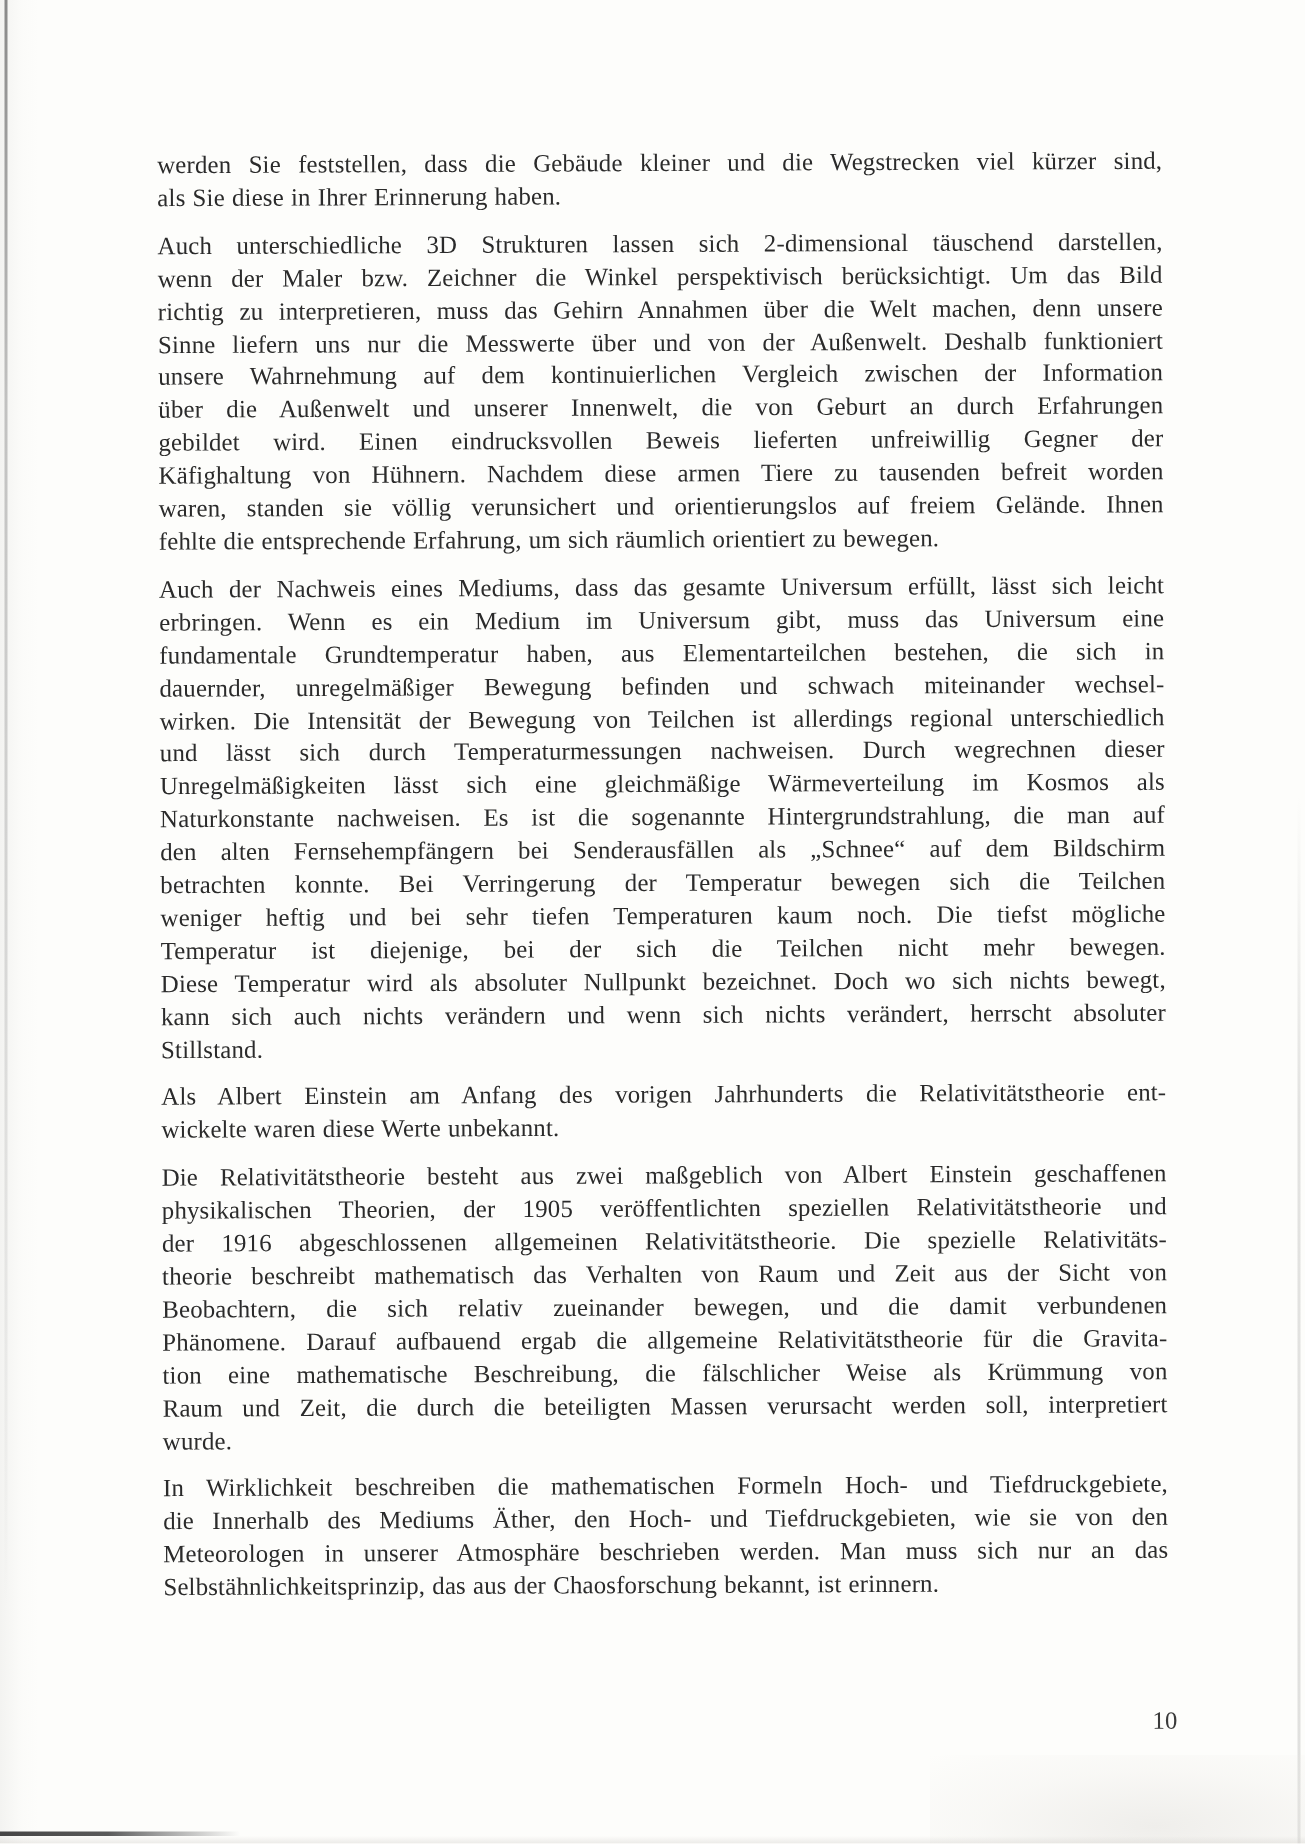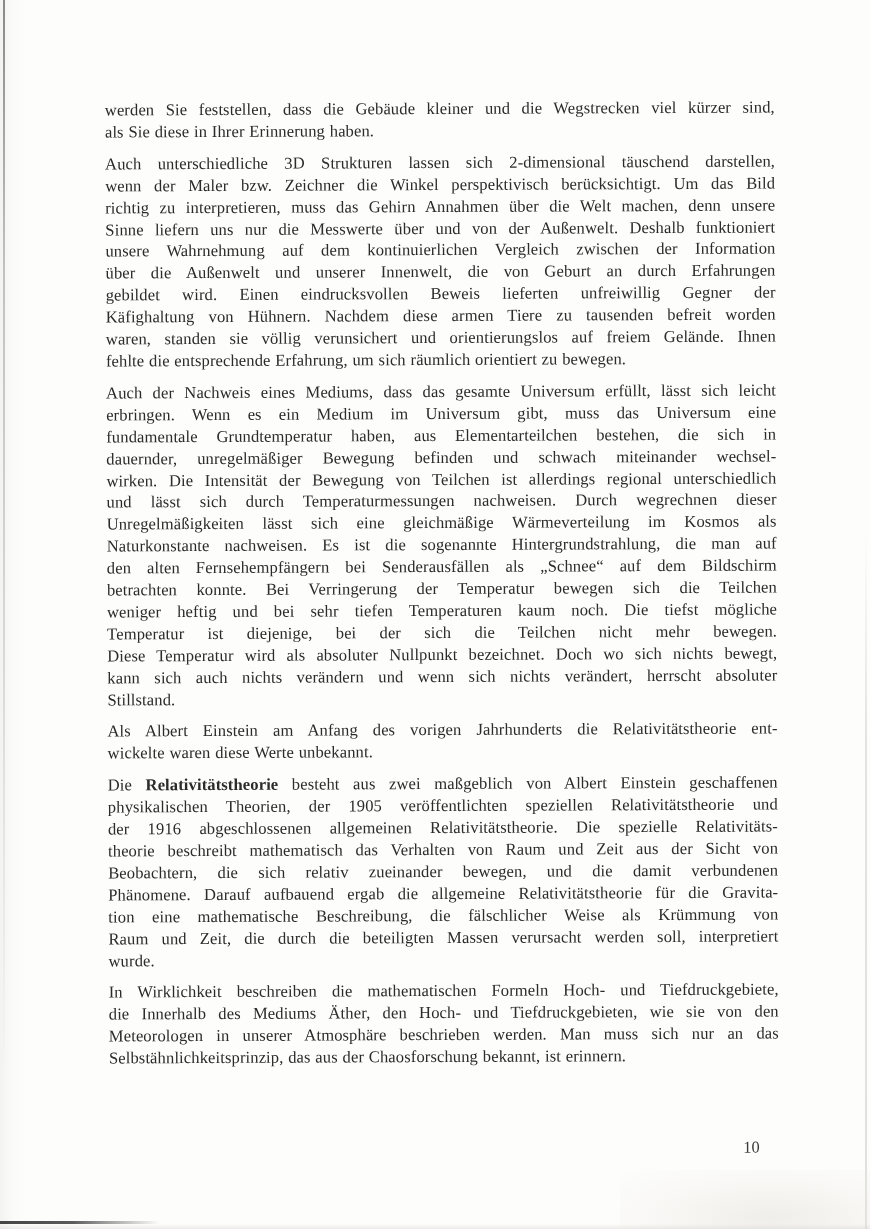--- a/index.html
+++ b/index.html
@@ -39,24 +39,24 @@
   .paragraph { margin: 0 0 10px 0; }
   .line {
     text-align: justify;
     text-align-last: justify;
     white-space: normal;
   }
   .line.last {
     text-align: left;
     text-align-last: left;
   }
-  b { font-weight: bold; }
+  b { font-weight: normal; }
   .page-number {
     position: absolute;
-    left: 741px;
+    left: 766px;
     top: 1139px;
     font-size: 16.5px;
     color: #3a3a3a;
   }
   
   .left-edge-line {
     position: absolute;
     left: 3px;
     top: 0;
     width: 2px;

